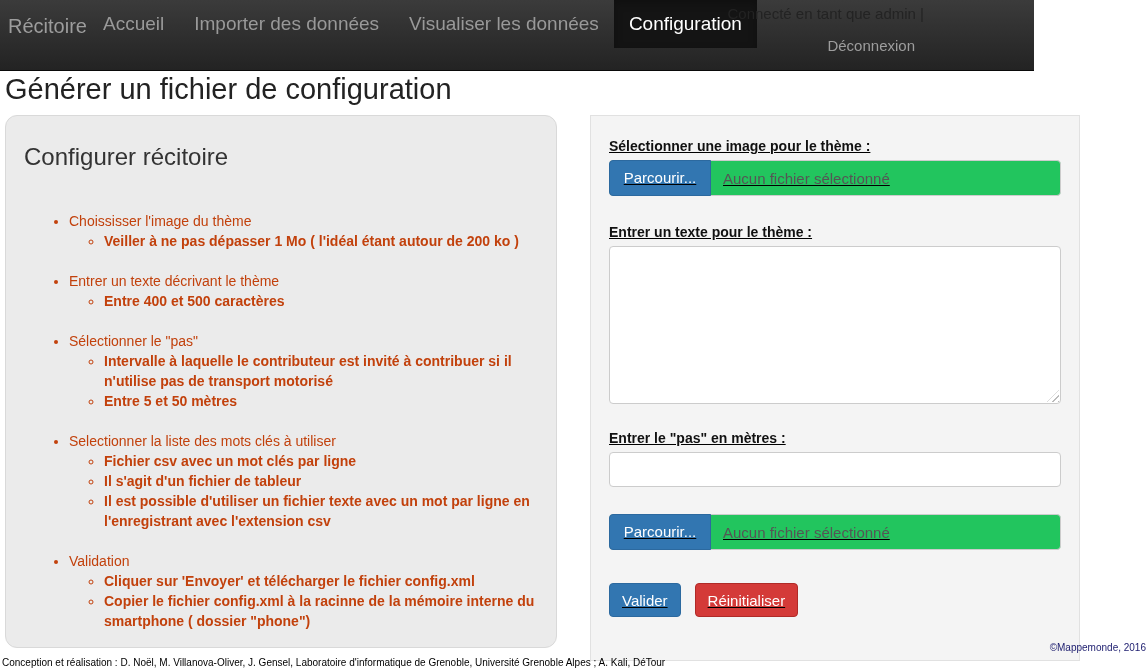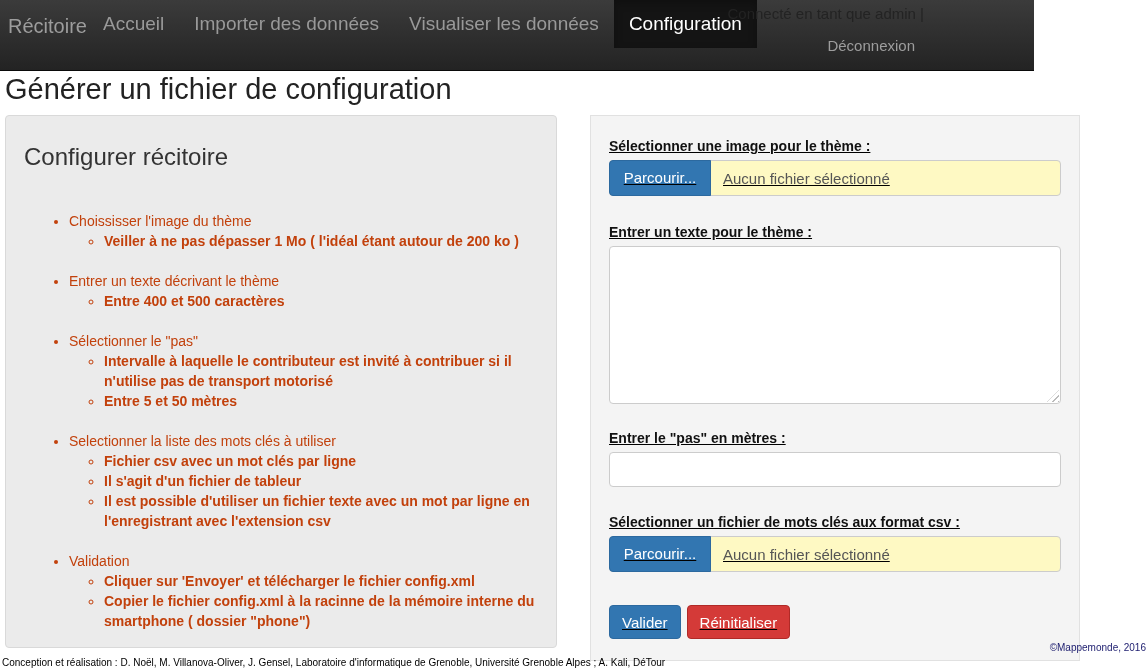--- a/index.html
+++ b/index.html
@@ -44,21 +44,21 @@
 
   
   .page-title{
     position:absolute; left:5px; top:73px;
     font-size:29px; font-weight:400; color:#222222;
   }
 
   
   .panel-left{
     position:absolute; left:5px; top:115px; width:552px; height:533px;
-    background:#ebebeb; border:1px solid #d9d9d9; border-radius:4px;
+    background:#ebebeb; border:1px solid #d9d9d9; border-radius:12px;
     padding:27px 20px 0 18px;
   }
   .panel-left h2{
     font-size:24px; font-weight:400; color:#333333; line-height:28px;
   }
   .instr{list-style:disc; margin-top:40px; padding-left:45px;
     font-size:14px; color:#c2410c; line-height:20px;}
   .instr > li{margin-bottom:20px;}
   .instr ul{list-style:circle; padding-left:35px;font-weight:bold;}
 
@@ -68,21 +68,21 @@
     background:#f4f4f4; border:1px solid #e1e1e1; border-radius:0;
     padding:22px 18px 0 18px;
     text-decoration:underline;
   }
   .form-label{
     display:block; font-size:14px; font-weight:bold; color:#111111;
     margin-bottom:6px;
   }
   .filewidget{
     position:relative; width:100%; height:36px;
-    background:#fef9c3; border:1px solid #cccccc; border-radius:4px;
+    background:#22c55e; border:1px solid #cccccc; border-radius:4px;
     margin-bottom:28px; display:flex; align-items:center; cursor:pointer;
   }
   .filewidget .browse{
     height:36px; margin:-1px 0 0 -1px; width:102px; flex:0 0 102px;
     background:var(--accent); border:1px solid var(--accent-border);
     border-radius:4px 0 0 4px; color:#ffffff; font-size:15px;
     font-family:"Liberation Sans", sans-serif; cursor:pointer;
   }
   .filewidget .file-placeholder{
     font-size:15px; color:#555555; padding-left:12px;
@@ -98,21 +98,21 @@
     background:repeating-linear-gradient(-45deg,#bbbbbb 0 1px,transparent 1px 4px);
     clip-path:polygon(100% 0,100% 100%,0 100%);
     cursor:nwse-resize;
   }
   input.form-control{
     display:block; width:100%; height:35px;
     background:#ffffff; border:1px solid #cccccc; border-radius:4px;
     font-family:"Liberation Sans", sans-serif; font-size:15px; padding:0 12px;
     margin-bottom:27px;
   }
-  .btn-row{display:flex; gap:6px; margin-top:33px;}
+  .btn-row{display:flex; gap:14px; margin-top:33px;}
   .btn{
     height:34px; padding:0 12px; border-radius:4px; color:#ffffff;
     font-size:15px; font-family:"Liberation Sans", sans-serif; cursor:pointer;
   }
   .btn-primary{background:var(--accent); border:1px solid var(--accent-border);}
   .btn-danger{background:var(--danger); border:1px solid var(--danger-border);}
 
   
   .footer-credits{
     position:absolute; left:2px; bottom:1px;
@@ -190,21 +190,20 @@
 
   <label class="form-label">Entrer un texte pour le thème :</label>
   <div class="textarea-wrap">
     <textarea class="form-control" style=""></textarea>
     <div class="grip"></div>
   </div>
 
   <label class="form-label">Entrer le "pas" en mètres :</label>
   <input class="form-control" type="text" value="" style="">
 
-  <label class="form-label">Sélectionner un fichier de mots clés aux format csv :</label>
   <div class="filewidget">
     <button class="browse">Parcourir...</button>
     <span class="file-placeholder">Aucun fichier sélectionné</span>
   </div>
 
   <div class="btn-row">
     <button class="btn btn-primary">Valider</button>
     <button class="btn btn-danger">Réinitialiser</button>
   </div>
 </section>

